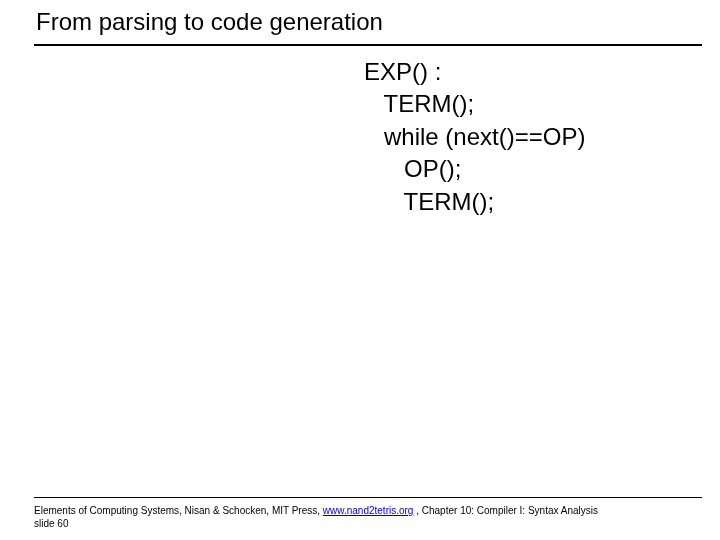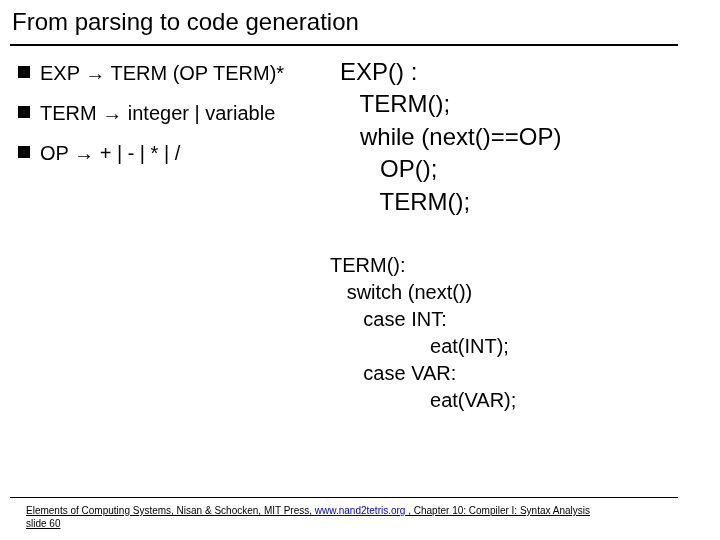--- a/index.html
+++ b/index.html
@@ -10,20 +10,21 @@
     background: #fff;
     font-family: "Comic Sans MS", "Comic Sans", cursive, sans-serif;
     color: #000;
     overflow: hidden;
   }
   .slide {
     width: 688px;
     height: 540px;
     position: relative;
     box-sizing: border-box;
+    margin-left: 24px;
   }
   .title {
     position: absolute;
     left: 12px;
     top: 8px;
     font-size: 24px;
     font-family: Arial, Helvetica, sans-serif;
     font-weight: 400;
     color: #000;
   }
@@ -78,64 +79,43 @@
   .footer-line {
     position: absolute;
     left: 10px;
     right: 10px;
     bottom: 42px;
     height: 0;
     border-top: 1px solid #000;
   }
   .footer {
     position: absolute;
-    left: 26px;
+    left: 10px;
     bottom: 10px;
     font-family: Arial, Helvetica, sans-serif;
     font-size: 10px;
     line-height: 1.3;
     color: #000;
-    text-decoration: underline;
   }
   .footer a { color: #0000cc; text-decoration: underline; }
 </style>
 </head>
 <body>
 
 <div class="slide">
 
   <div class="title">From parsing to code generation</div>
   <div class="hr"></div>
 
-  <div class="grammar">
-    <div class="bullet-row">
-      <div class="bullet-box"></div>
-      <div class="bullet-text">EXP → TERM (OP TERM)*</div>
-    </div>
-    <div class="bullet-row">
-      <div class="bullet-box"></div>
-      <div class="bullet-text">TERM → integer | variable</div>
-    </div>
-    <div class="bullet-row">
-      <div class="bullet-box"></div>
-      <div class="bullet-text">OP → + | - | * | /</div>
-    </div>
-  </div>
 
   <div class="code1">EXP() :
    TERM();
    while (next()==OP)
       OP();
       TERM();</div>
-  <div class="code2">TERM():
-   switch (next())
-      case INT:
-                  eat(INT);
-      case VAR:
-                  eat(VAR);</div>
 
   <div class="footer-line"></div>
   <div class="footer">
     <span>Elements of Computing Systems, Nisan &amp; Schocken, MIT Press, </span><a href="#">www.nand2tetris.org</a><span> , Chapter 10: Compiler I: Syntax Analysis</span><br>
     <span>slide 60</span>
   </div>
 
 </div>
 
 </body></html>

